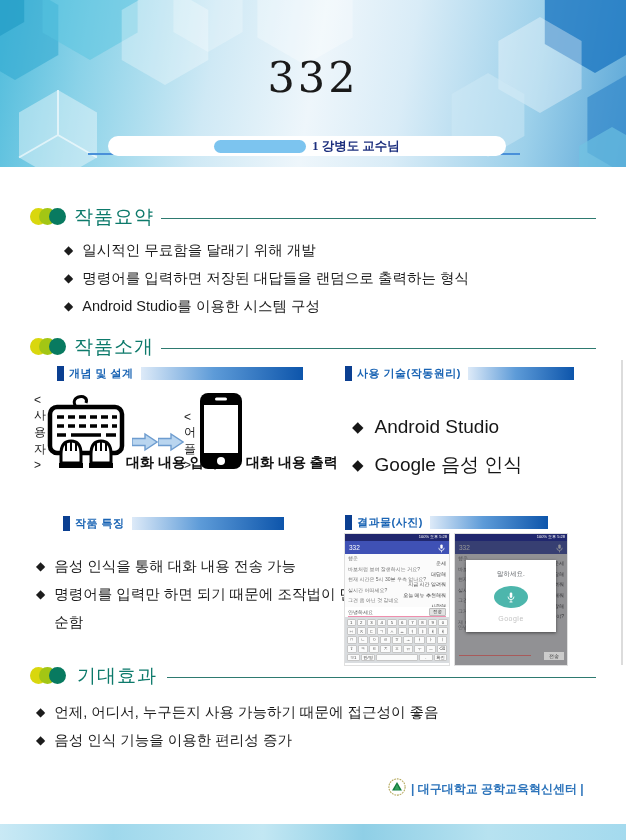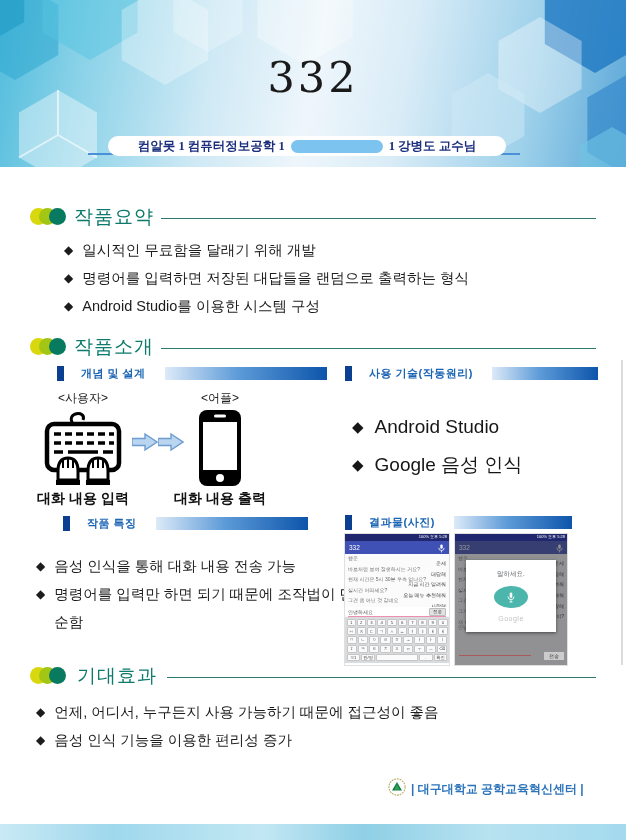--- a/index.html
+++ b/index.html
@@ -28,28 +28,28 @@
   .st{font-size:19px;color:#0d7a6b;letter-spacing:1px;font-weight:500;white-space:nowrap;}
   .rule{flex:1;height:0;border-top:1.3px solid #2e7a70;margin-top:2px;}
 
   
   .blist{position:absolute;display:flex;flex-direction:column;}
   .b-line{display:flex;gap:9px;font-size:14.5px;color:#1c1c1c;line-height:28px;}
   .b-line .dia{font-size:12px;flex:none;}
   .b-line .bt{flex:1;}
 
   
-  .lbar{position:absolute;display:flex;align-items:center;height:15px;gap:12px;}
+  .lbar{position:absolute;display:flex;align-items:center;height:15px;}
   .lbar .sq{width:7px;height:15px;background:#0b3f91;margin-right:5px;flex:none;}
   .lbar .lt{font-size:11px;font-weight:700;color:#1a64b4;letter-spacing:.5px;margin-right:7px;white-space:nowrap;}
   .lbar .grad{height:13px;background:linear-gradient(90deg,#ddeaf8,#5d9bd8 45%,#0d55ab);}
 
   
   .steps{position:absolute;left:34px;top:390px;width:306px;display:flex;align-items:flex-start;}
-  .step{display:flex;flex-direction:column;align-items:center;}
+  .step{display:flex;flex-direction:row;align-items:flex-end;}
   .step .lab{font-size:12px;color:#222;}
   .step .icon{height:82px;display:flex;align-items:center;}
   .step .cap{font-size:14px;font-weight:600;color:#111;margin-top:1px;white-space:nowrap;}
   .flow-arrow{margin-top:42px;flex:none;}
 
   .tech-bullets{position:absolute;left:352px;top:408px;}
   .tb{display:flex;align-items:center;gap:11px;font-size:19px;color:#161616;height:38px;}
   .tb .dia{font-size:15px;}
 
   
@@ -106,21 +106,20 @@
       <path d="M58,90 L58,135 M58,135 L19,157.5 M58,135 L97,157.5" stroke="#ffffff" stroke-width="2" opacity=".6" fill="none"></path>
       <polygon points="595,-43 645.2,-14 645.2,44 595,73 544.8,44 544.8,-14" fill="#1e78c2" opacity=".8"></polygon>
       <polygon points="540,17 581.6,41 581.6,89 540,113 498.4,89 498.4,41" fill="#ffffff" opacity=".35"></polygon>
       <polygon points="635,70 682.6,97.5 682.6,152.5 635,180 587.4,152.5 587.4,97.5" fill="#2f86c9" opacity=".65"></polygon>
       <polygon points="488,73 524.4,94 524.4,136 488,157 451.6,136 451.6,94" fill="#cfeaf6" opacity=".5"></polygon>
       <polygon points="612,127 644.9,146 644.9,184 612,203 579.1,184 579.1,146" fill="#6fc4e2" opacity=".6"></polygon>
     </svg>
     <div class="hdr-title">332</div>
     <div class="info-line"></div>
     <div class="info-pill">
-      <span>컴알못 1 컴퓨터정보공학 1</span>
       <span class="redact"></span>
       <span>1 강병도 교수님</span>
     </div>
   </div>
 
   <div class="sec" style="top:207px;">
     <span class="dots">
         <span class="d1"></span>
         <span class="d2"></span>
         <span class="d3"></span>

